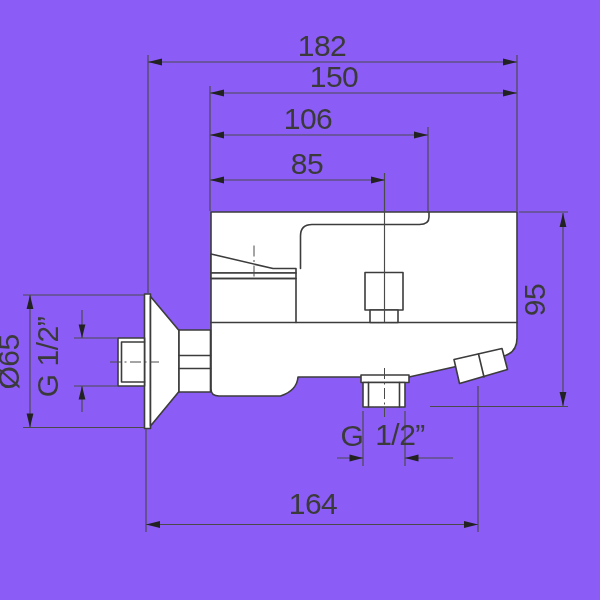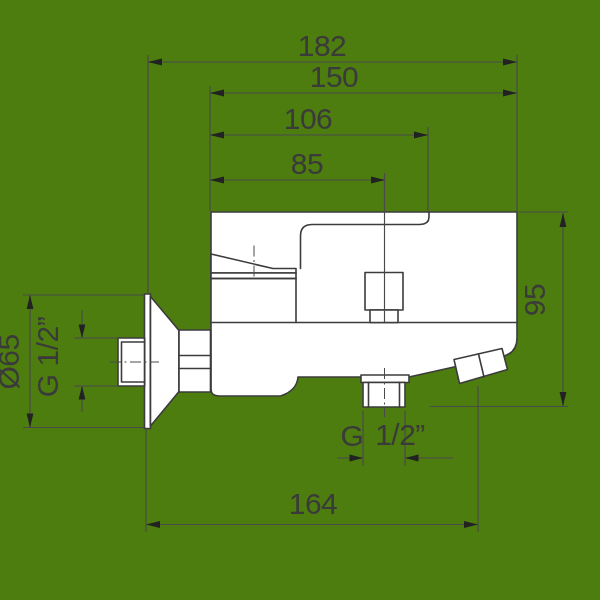--- a/index.html
+++ b/index.html
@@ -1,16 +1,16 @@
 <!DOCTYPE html>
 <html><head>
 <meta charset="utf-8">
 <style>
   html,body{margin:0;padding:0;background:#ffffff;}
-  .stage{position:relative;width:600px;height:600px;background:#4d7c0f;overflow:hidden;
+  .stage{position:relative;width:600px;height:600px;background:#8b5cf6;overflow:hidden;
          font-family:"Liberation Sans",sans-serif;}
   svg{display:block}
   
   .obj{fill:#ffffff;stroke:#3c3c3c;stroke-width:1.6;stroke-linejoin:round;stroke-linecap:round;}
   .ln{fill:none;stroke:#3c3c3c;stroke-width:1.6;stroke-linejoin:round;stroke-linecap:round;}
   
   .dim{fill:none;stroke:#4a4a4a;stroke-width:1.15;stroke-linecap:butt;}
   .arr{fill:#222222;stroke:none;}
   
   .cl{fill:none;stroke:#4a4a4a;stroke-width:1;stroke-dasharray:11 3.5 2 3.5;}

